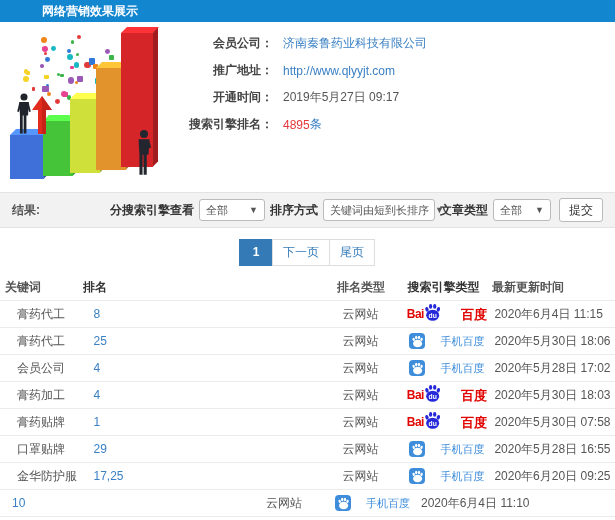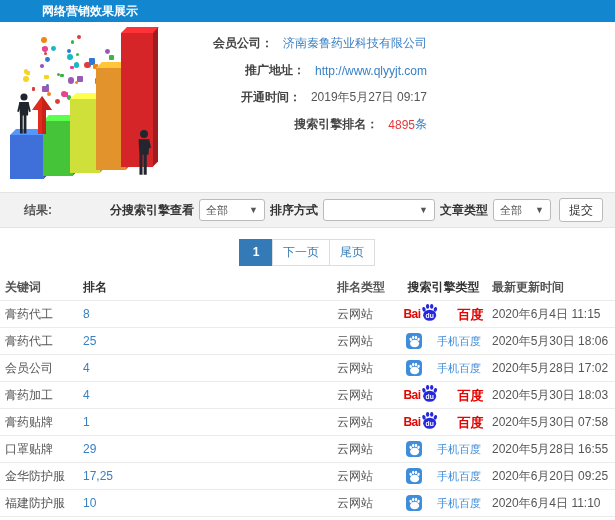--- a/index.html
+++ b/index.html
@@ -18,51 +18,51 @@
   .info-section{position:absolute;top:22px;left:0;width:615px;height:170px;background:#fff;}
   .illustration{position:absolute;left:2px;top:6px;width:168px;height:154px;}
   .bar{position:absolute;}
   .bar .face{position:absolute;left:0;bottom:0;width:100%;height:100%;}
   .bar .top{position:absolute;top:-6px;left:3px;width:100%;height:6px;transform:skewX(-45deg);filter:brightness(1.35);}
   .bar .side{position:absolute;right:-5px;top:-3px;width:5px;height:100%;transform:skewY(-45deg);filter:brightness(.75);}
   .confetti-dot{position:absolute;}
   .figure{position:absolute;}
   .arrow-up{position:absolute;}
   .info-fields{position:absolute;left:185px;top:12px;}
-  .info-row{display:flex;align-items:center;height:19px;margin-bottom:8px;justify-content:flex-end;}
+  .info-row{display:flex;align-items:center;height:19px;margin-bottom:8px;}
   .info-row .lbl{display:inline-block;width:88px;text-align:right;font-weight:bold;color:#444;}
   .info-row .val{margin-left:10px;}
   .val.link{color:var(--c-link);cursor:pointer;}
   .val.plain{color:#555;}
   .val-red{color:var(--c-red);margin-left:10px;}
   .val-suffix{color:var(--c-link);}
   
   .filter-bar{position:absolute;top:192px;left:0;width:615px;height:36px;background:#f2f2f2;
     border-top:1px solid #e3e3e3;border-bottom:1px solid #e3e3e3;box-sizing:border-box;}
-  .result-label{position:absolute;left:24px;top:0;line-height:34px;font-weight:bold;color:#555;}
+  .result-label{position:absolute;left:12px;top:0;line-height:34px;font-weight:bold;color:#555;}
   .filter-group{position:absolute;right:12px;top:0;height:34px;display:flex;align-items:center;}
   .filter-group .flabel{font-weight:bold;color:#333;margin:0 5px;white-space:nowrap;}
   .fake-select{background:#fff;border:1px solid #bbb;border-radius:3px;height:22px;display:flex;
     align-items:center;padding:0 6px;color:#555;font-size:11px;white-space:nowrap;cursor:pointer;box-sizing:border-box;}
   .fake-select .caret{margin-left:auto;padding-left:6px;font-size:9px;color:#555;}
   .sel-engine{width:66px;}
   .sel-sort{width:112px;}
   .sel-article{width:58px;}
   .submit-btn{margin-left:8px;height:24px;background:#fff;border:1px solid #bbb;border-radius:3px;
     color:#333;font-size:12px;padding:0 9px;cursor:pointer;font-family:inherit;}
   
   .pagination{position:absolute;top:239px;left:0;width:615px;text-align:center;}
   .page-btn{display:inline-block;min-width:12px;padding:0 10px;height:25px;line-height:25px;
     border:1px solid #ddd;background:#fff;color:var(--c-page);margin-left:-1px;cursor:pointer;font-size:12px;}
   .page-btn.active{background:var(--c-page);border-color:var(--c-page);color:#fff;font-weight:bold;}
   
   .results-table{position:absolute;top:274px;left:0;width:615px;}
   .thead,.trow{display:flex;width:615px;box-sizing:border-box;}
   .thead{height:26px;align-items:center;font-weight:bold;color:#333;}
-  .trow{height:27px;align-items:center;border-top:1px solid #ebebeb;}
+  .trow{height:27px;align-items:center;border-top:1px solid #ebebeb;padding-left:12px;}
   .cell{box-sizing:border-box;overflow:hidden;white-space:nowrap;}
   .c-keyword{width:83px;padding-left:5px;color:#555;}
   .c-rank{width:254px;}
   .trow .c-rank{color:var(--c-link);cursor:pointer;}
   .c-ranktype{width:58px;color:#555;}
   .c-engine{width:97px;display:flex;align-items:center;justify-content:center;}
   .c-time{width:123px;color:#555;}
   
   .bd-logo{display:inline-flex;align-items:center;line-height:1;}
   .bd-bai{color:var(--c-bd-red);font-weight:bold;font-size:12px;letter-spacing:-0.5px;}
@@ -196,20 +196,21 @@
 <div class="filter-bar">
   <span class="result-label">结果:</span>
   <div class="filter-group">
     <span class="flabel">分搜索引擎查看</span>
     <div class="fake-select sel-engine">
       <span>全部</span>
       <span class="caret">▼</span>
     </div>
     <span class="flabel">排序方式</span>
     <div class="fake-select sel-sort">
+      <span>关键词由短到长排序</span>
       <span class="caret">▼</span>
     </div>
     <span class="flabel">文章类型</span>
     <div class="fake-select sel-article">
       <span>全部</span>
       <span class="caret">▼</span>
     </div>
     <button class="submit-btn">提交</button>
   </div>
 </div>
@@ -359,21 +360,20 @@
                 <ellipse cx="19.4" cy="8" rx="2.2" ry="3.1" fill="#fff" transform="rotate(18 19.4 8)"></ellipse>
                 <ellipse cx="12.2" cy="15.8" rx="8.4" ry="7" fill="#fff"></ellipse>
               </svg>
             </span>
             <span class="bdm-text">手机百度</span>
           </span>
         </div>
         <div class="cell c-time">2020年6月20日 09:25</div>
       </div>
       <div class="trow">
-        <div class="cell c-keyword">福建防护服</div>
         <div class="cell c-rank">10</div>
         <div class="cell c-ranktype">云网站</div>
         <div class="cell c-engine">
           <span class="bdm-logo">
             <span class="bdm-icon">
               <svg viewBox="0 0 24 24" width="13" height="13">
                 <ellipse cx="5" cy="8" rx="2.2" ry="3.1" fill="#fff" transform="rotate(-18 5 8)"></ellipse>
                 <ellipse cx="9.6" cy="4.6" rx="2.2" ry="3.1" fill="#fff"></ellipse>
                 <ellipse cx="14.8" cy="4.6" rx="2.2" ry="3.1" fill="#fff"></ellipse>
                 <ellipse cx="19.4" cy="8" rx="2.2" ry="3.1" fill="#fff" transform="rotate(18 19.4 8)"></ellipse>

